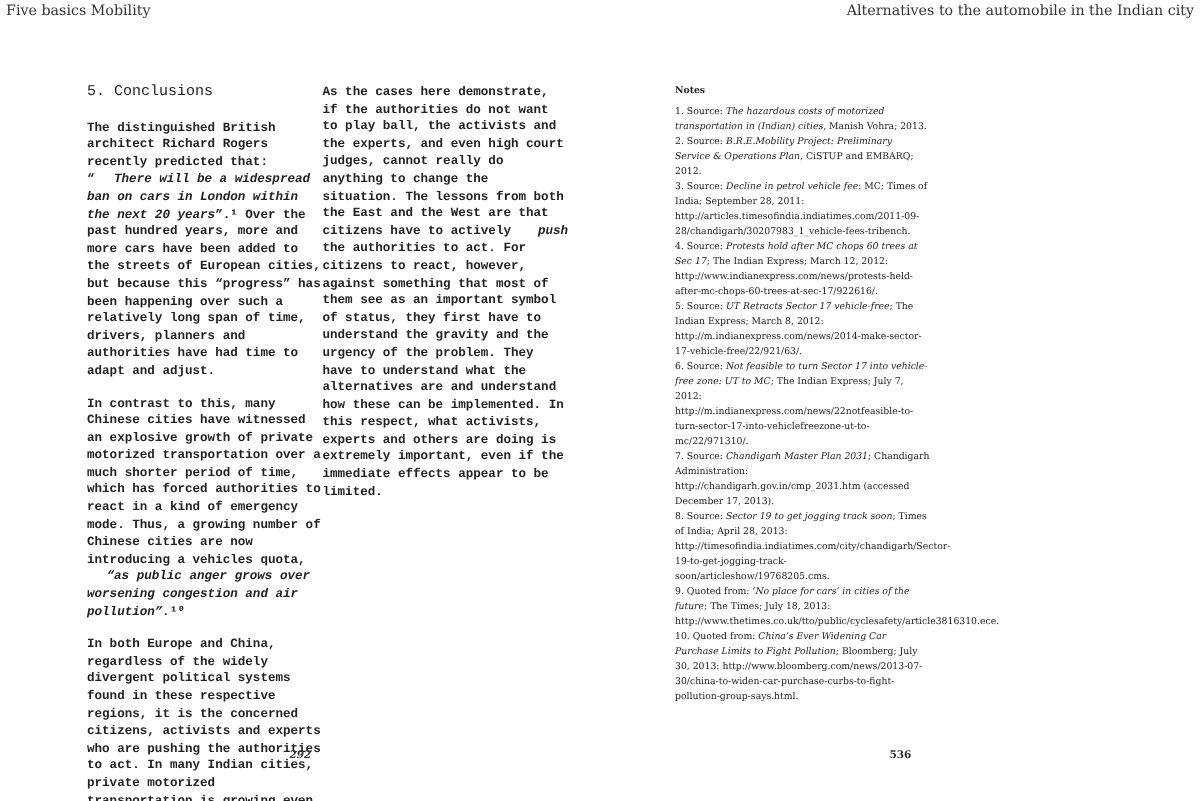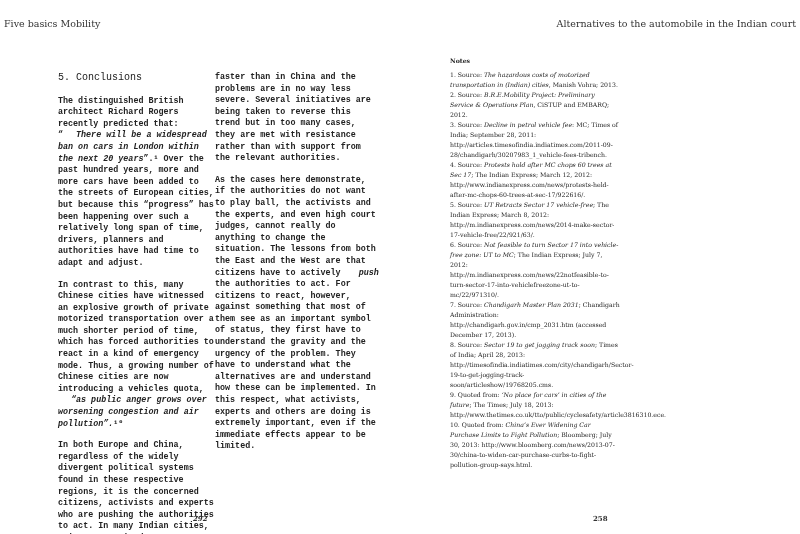--- a/index.html
+++ b/index.html
@@ -1,17 +1,17 @@
 <!DOCTYPE html>
 <html><head>
 <meta charset="utf-8">
 <style>
   html, body { margin:0; padding:0; }
   body { width:800px; height:534px; background:#ffffff; position:relative; overflow:hidden; color:#1a1a1a; }
-  .page { position:absolute; top:16px; height:476px; }
+  .page { position:absolute; top:0; height:476px; }
   .page-left { left:0; width:400px; }
   .page-right { left:400px; width:400px; }
   .running-head { position:absolute; top:2px; font-family:"DejaVu Serif", serif; font-size:9.5px; color:#333; }
   .rh-left { left:4px; }
   .rh-right { right:4px; }
   .col { position:absolute; font-family:"Liberation Mono", monospace; font-size:8.4px; line-height:11.6px; font-weight:bold; color:#222; }
   .col p { margin:0 0 10px 0; }
   .col-1 { left:58px; top:56px; width:160px; }
   .col-2 { left:215px; top:56px; width:165px; }
   .heading { font-family:"Liberation Mono", monospace; font-size:10px; font-weight:normal; margin:0 0 12px 0; }
@@ -34,31 +34,30 @@
     <div class="heading">5. Conclusions</div>
     <div>
         <p><span>The distinguished British architect Richard Rogers recently predicted that: “</span><em>There will be a widespread ban on cars in London within the next 20 years</em><span>”.¹ Over the past hundred years, more and more cars have been added to the streets of European cities, but because this “progress” has been happening over such a relatively long span of time, drivers, planners and authorities have had time to adapt and adjust.</span></p>
         <p><span>In contrast to this, many Chinese cities have witnessed an explosive growth of private motorized transportation over a much shorter period of time, which has forced authorities to react in a kind of emergency mode. Thus, a growing number of Chinese cities are now introducing a vehicles quota, </span><em>“as public anger grows over worsening congestion and air pollution”.</em><span>¹⁰</span></p>
         <p><span>In both Europe and China, regardless of the widely divergent political systems found in these respective regions, it is the concerned citizens, activists and experts who are pushing the authorities to act. In many Indian cities, private motorized transportation is growing even</span></p>
       </div>
   </div>
 
   <div class="col col-2">
     <div>
-        <p><span>faster than in China and the problems are in no way less severe. Several initiatives are being taken to reverse this trend but in too many cases, they are met with resistance rather than with support from the relevant authorities.</span></p>
         <p><span>As the cases here demonstrate, if the authorities do not want to play ball, the activists and the experts, and even high court judges, cannot really do anything to change the situation. The lessons from both the East and the West are that citizens have to actively </span><em>push</em><span> the authorities to act. For citizens to react, however, against something that most of them see as an important symbol of status, they first have to understand the gravity and the urgency of the problem. They have to understand what the alternatives are and understand how these can be implemented. In this respect, what activists, experts and others are doing is extremely important, even if the immediate effects appear to be limited.</span></p>
       </div>
   </div>
 
   <div class="pnum pnum-left">292</div>
 </div>
 
 <div class="page page-right">
-  <div class="running-head rh-right">Alternatives to the automobile in the Indian court</div>
-  <div class="pnum" style="left:193px;">258</div>
+  <div class="running-head rh-right">Alternatives to the automobile in the Indian city</div>
+  <div class="pnum" style="left:193px;">536</div>
 </div>
 
 <div class="notes">
   <div class="notes-title">Notes</div>
   <div id="notes-list">
       <div class="note"><span class="note-src">1. Source: </span><span class="note-title">The hazardous costs of motorized transportation in (Indian) cities</span><span>, Manish Vohra; 2013.</span></div>
       <div class="note"><span class="note-src">2. Source: </span><span class="note-title">B.R.E.Mobility Project: Preliminary Service &amp; Operations Plan</span><span>, CiSTUP and EMBARQ; 2012.</span></div>
       <div class="note"><span class="note-src">3. Source: </span><span class="note-title">Decline in petrol vehicle fee</span><span>: MC; Times of India; September 28, 2011: http://articles.timesofindia.indiatimes.com/2011-09-28/chandigarh/30207983_1_vehicle-fees-tribench.</span></div>
       <div class="note"><span class="note-src">4. Source: </span><span class="note-title">Protests hold after MC chops 60 trees at Sec 17</span><span>; The Indian Express; March 12, 2012: http://www.indianexpress.com/news/protests-held-after-mc-chops-60-trees-at-sec-17/922616/.</span></div>
       <div class="note"><span class="note-src">5. Source: </span><span class="note-title">UT Retracts Sector 17 vehicle-free</span><span>; The Indian Express; March 8, 2012: http://m.indianexpress.com/news/2014-make-sector-17-vehicle-free/22/921/63/.</span></div>

